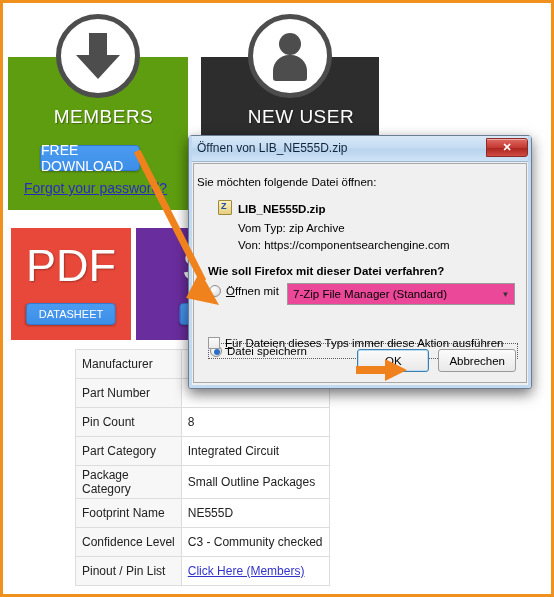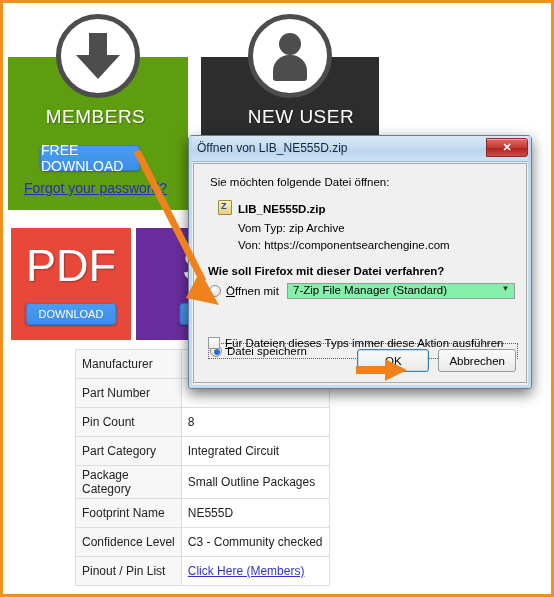--- a/index.html
+++ b/index.html
@@ -66,21 +66,21 @@
     width: 34px; height: 26px;
     background: #4d4d4d;
     border-radius: 16px 16px 3px 3px;
   }
 
   .promo-title {
     position: absolute; width: 100%; text-align: center;
     color: #ffffff; font-size: 19px; letter-spacing: .5px;
     text-shadow: 1px 1px 1px rgba(0,0,0,.35);
   }
-  #title-members { left: 0; top: 103px; width: 185px; }
+  #title-members { left: 8px; top: 103px; width: 185px; }
   #title-newuser { left: 198px; top: 103px; width: 200px; }
 
   .blue-btn {
     position: absolute;
     background: linear-gradient(#4a9bf0,#3d8ee8);
     border: 1px solid #2f7ad0;
     border-radius: 4px;
     color: #ffffff;
     display: flex; align-items: center; justify-content: center;
     box-shadow: 0 1px 2px rgba(0,0,0,.3);
@@ -171,21 +171,21 @@
     color: #ffffff; font-size: 11px; font-weight: bold;
     display: flex; align-items: center; justify-content: center;
     box-shadow: inset 0 1px 0 rgba(255,255,255,.45);
   }
   #dialog-body {
     position: absolute; left: 4px; right: 4px; top: 27px; bottom: 5px;
     background: #f0f0f0;
     border: 1px solid #a9a9a9;
   }
 
-  #intro { position: absolute; left: 16px; top: 12px; font-size: 11.5px; }
+  #intro { position: absolute; left: 3px; top: 12px; font-size: 11.5px; }
   #file-row { position: absolute; left: 24px; top: 36px; display: flex; align-items: flex-end; gap: 6px; }
   #file-icon {
     width: 14px; height: 15px;
     background: linear-gradient(#fdf0c2,#e7cf7e);
     border: 1px solid #9c8a3c; border-radius: 1px;
     position: relative;
   }
   #file-icon::after {
     content: "Z"; position: absolute; left: 2px; top: 0px;
     font-size: 9px; color: #1d4fa3; font-weight: bold;
@@ -211,23 +211,23 @@
   .radio.checked::after {
     content: ""; position: absolute; left: 3px; top: 3px;
     width: 6px; height: 6px; border-radius: 50%;
     background: #2b6fc4;
   }
   .radio-label { font-size: 11.5px; white-space: nowrap; }
   .radio-label u { text-decoration: underline; }
 
   #open-select {
     position: absolute; left: 93px; top: 119px;
-    width: 228px; height: 16px;
-    background: #86efac; border: 1px solid #9a9a9a;
-    display: flex; align-items: flex-start;
+    width: 228px; height: 22px;
+    background: #ec4899; border: 1px solid #9a9a9a;
+    display: flex; align-items: center;
     font-size: 11.5px;
   }
   #open-select .sel-text { padding-left: 5px; flex: 1; }
   #open-select .sel-arrow {
     width: 17px; text-align: center; color: #333; font-size: 8px;
   }
 
   #row-check {
     position: absolute; left: 14px; top: 173px;
     display: flex; align-items: center;
@@ -281,21 +281,21 @@
 
     <div class="promo-title" id="title-members">MEMBERS</div>
     <div class="promo-title" id="title-newuser">NEW USER</div>
 
     <div class="blue-btn" id="btn-free-download">FREE DOWNLOAD</div>
 
     <div class="forgot-link">Forgot your password?</div>
 
     <div class="tile" id="tile-pdf">
       <div class="tile-glyph">PDF</div>
-      <div class="tile-btn">DOWNLOAD</div>
+      <div class="tile-btn">DATASHEET</div>
     </div>
 
     <div class="tile" id="tile-price">
       <div class="tile-glyph">$</div>
       <div class="tile-btn">P</div>
     </div>
 
     <table id="spec-table">
       <tbody>
         <tr>

